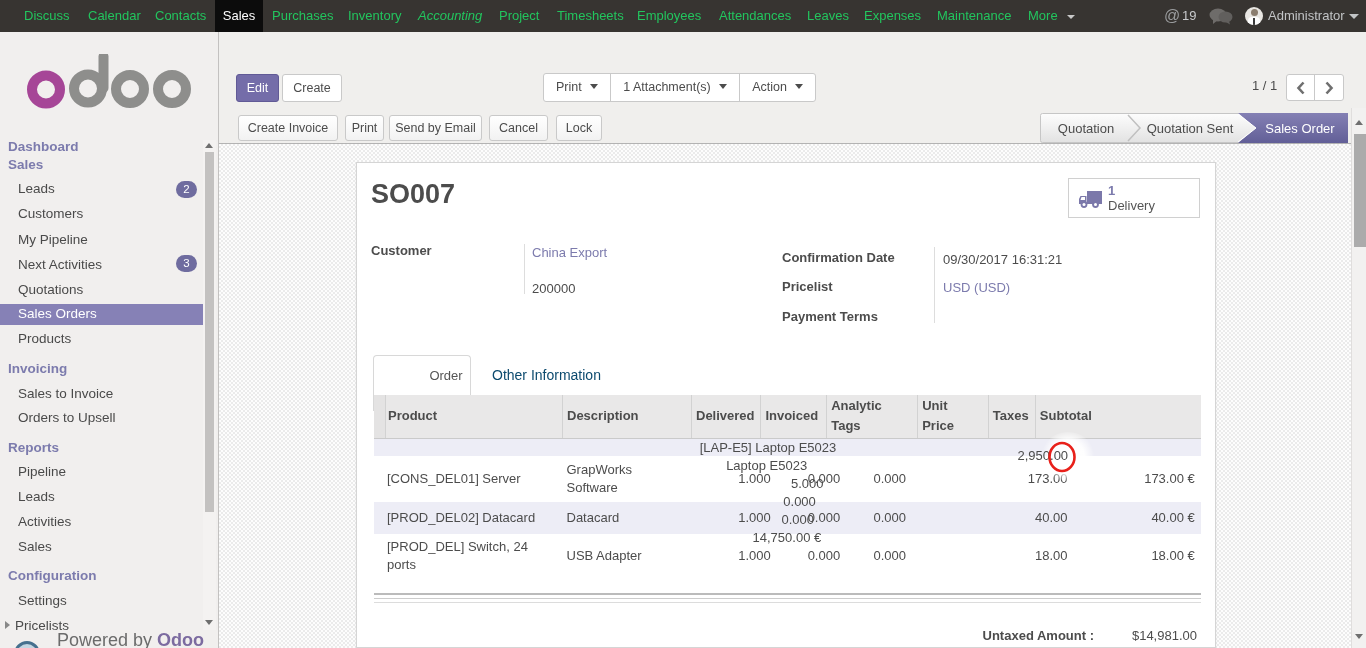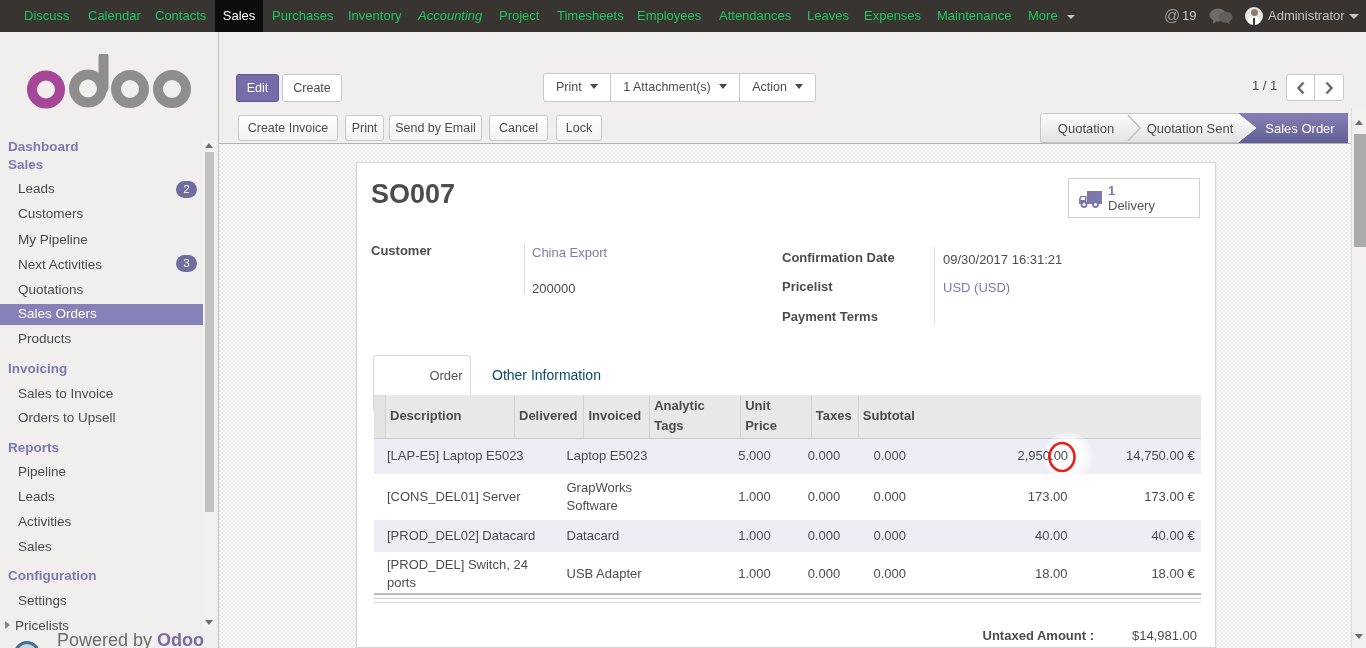--- a/index.html
+++ b/index.html
@@ -256,29 +256,30 @@
     <div class="fval" style="left:586px; top:88px;">09/30/2017 16:31:21</div>
     <div class="fval flink" style="left:586px; top:116px;">USD (USD)</div>
 
     <div id="tab1">Order Lines</div>
     <div id="tab2">Other Information</div>
     <div class="abs" style="left:114px; top:231.5px; width:730px; height:1px; background:#d8d8d8;"></div>
 
     <div id="otable">
       <div class="hrow">
         <div class="c0" style="background:#e4e3e3;"></div>
+        <div class="c1" style="padding-left:2px;">Product</div>
         <div class="c2">Description</div>
         <div class="c4">Delivered</div>
         <div class="c5">Invoiced</div>
         <div class="c6">Analytic<br>Tags</div>
         <div class="c7">Unit<br>Price</div>
         <div class="c8">Taxes</div>
         <div class="c9">Subtotal</div>
       </div>
-      <div class="trow lav" style="height:35px;">
+      <div class="trow lav" style="height:17px;flex-direction:column;">
         <div class="c0"></div>
         <div class="c1">[LAP-E5] Laptop E5023</div>
         <div class="c2">Laptop E5023</div>
         <div class="c3 num">5.000</div>
         <div class="c4 num">0.000</div>
         <div class="c5 num">0.000</div>
         <div class="c6"></div>
         <div class="c7 num"></div>
         <div class="c8"></div>
         <div class="c9 num">14,750.00 €</div>

